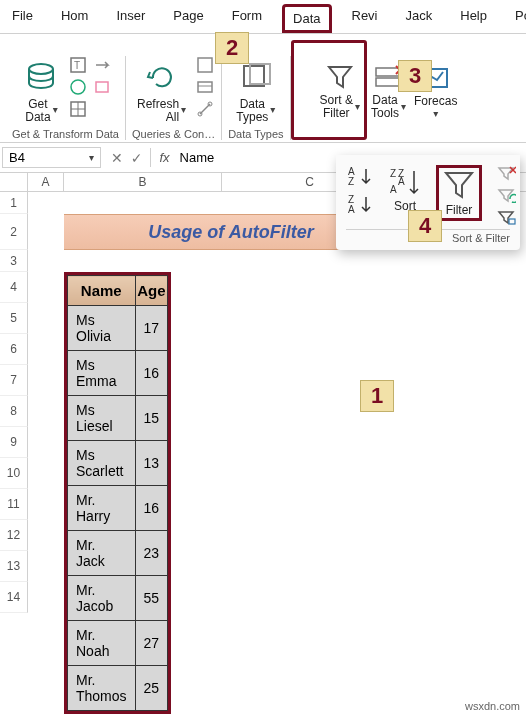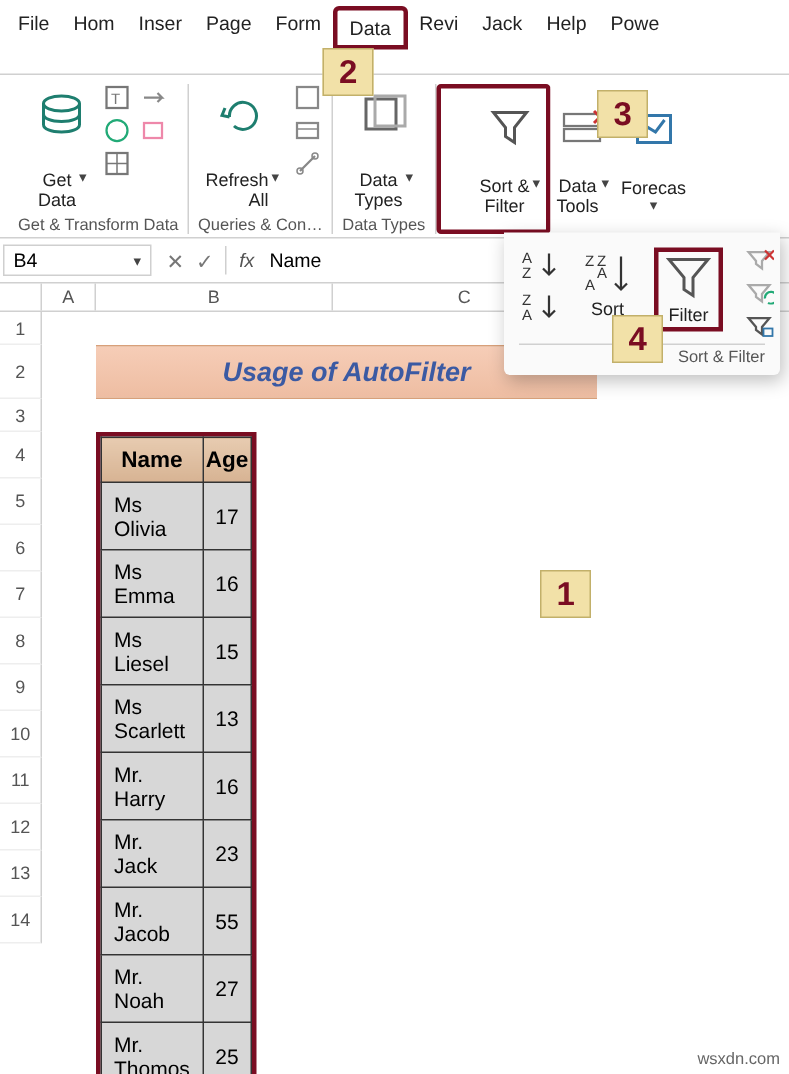--- a/index.html
+++ b/index.html
@@ -1,29 +1,29 @@
 <!DOCTYPE html>
 <html><head>
 <meta charset="utf-8">
 <style>
   * { box-sizing: border-box; font-family: "Segoe UI", Arial, sans-serif; }
   body { margin: 0; background: #fff; width: 526px; height: 716px; overflow: hidden; position: relative; }
   
   
-  .menubar { display: flex; padding: 4px 4px 16px 4px; gap: 0; border-bottom: 1px solid #d0d0d0; }
+  .menubar { display: flex; padding: 4px 4px 0 4px; gap: 12px; border-bottom: 1px solid #d0d0d0; }
   .menuitem { padding: 4px 8px; font-size: 13px; color: #222; border-top-left-radius: 4px; border-top-right-radius: 4px; cursor: default; position: relative; }
   .menuitem.active { border: 3px solid #7a0d22; background: #fff; }
   
   
   .ribbon { display: flex; align-items: flex-end; padding: 6px 6px 2px 6px; border-bottom: 1px solid #d0d0d0; }
   .ribgroup { display: flex; flex-direction: column; align-items: center; border-right: 1px solid #d0d0d0; padding: 0 6px; }
   .ribgroup:last-child { border-right: none; }
   .ribgroup-btns { display: flex; align-items: flex-start; gap: 6px; }
   .ribbtn { display: flex; flex-direction: column; align-items: center; padding: 4px 4px 2px 4px; font-size: 12px; color: #222; text-align: center; line-height: 1.1; background: #fff; border-radius: 3px; }
-  .ribbtn .lbl { margin-top: 18px; }
+  .ribbtn .lbl { margin-top: 2px; }
   .ribbtn .lblrow { display: flex; align-items: center; gap: 2px; }
   .ribbox { border: 3px solid #7a0d22; padding-left: 26px; }
   .ribgroup-name { font-size: 11px; color: #555; margin-top: 2px; }
   .minicol { display: flex; flex-direction: column; gap: 4px; }
   .miniicon { width: 18px; height: 18px; }
   
   
   .callout { position: absolute; background: #f2e1a8; border: 1px solid #c2b06a; color: #7a0d22; font-weight: bold; font-size: 22px; padding: 2px 10px; z-index: 50; }
   
   

